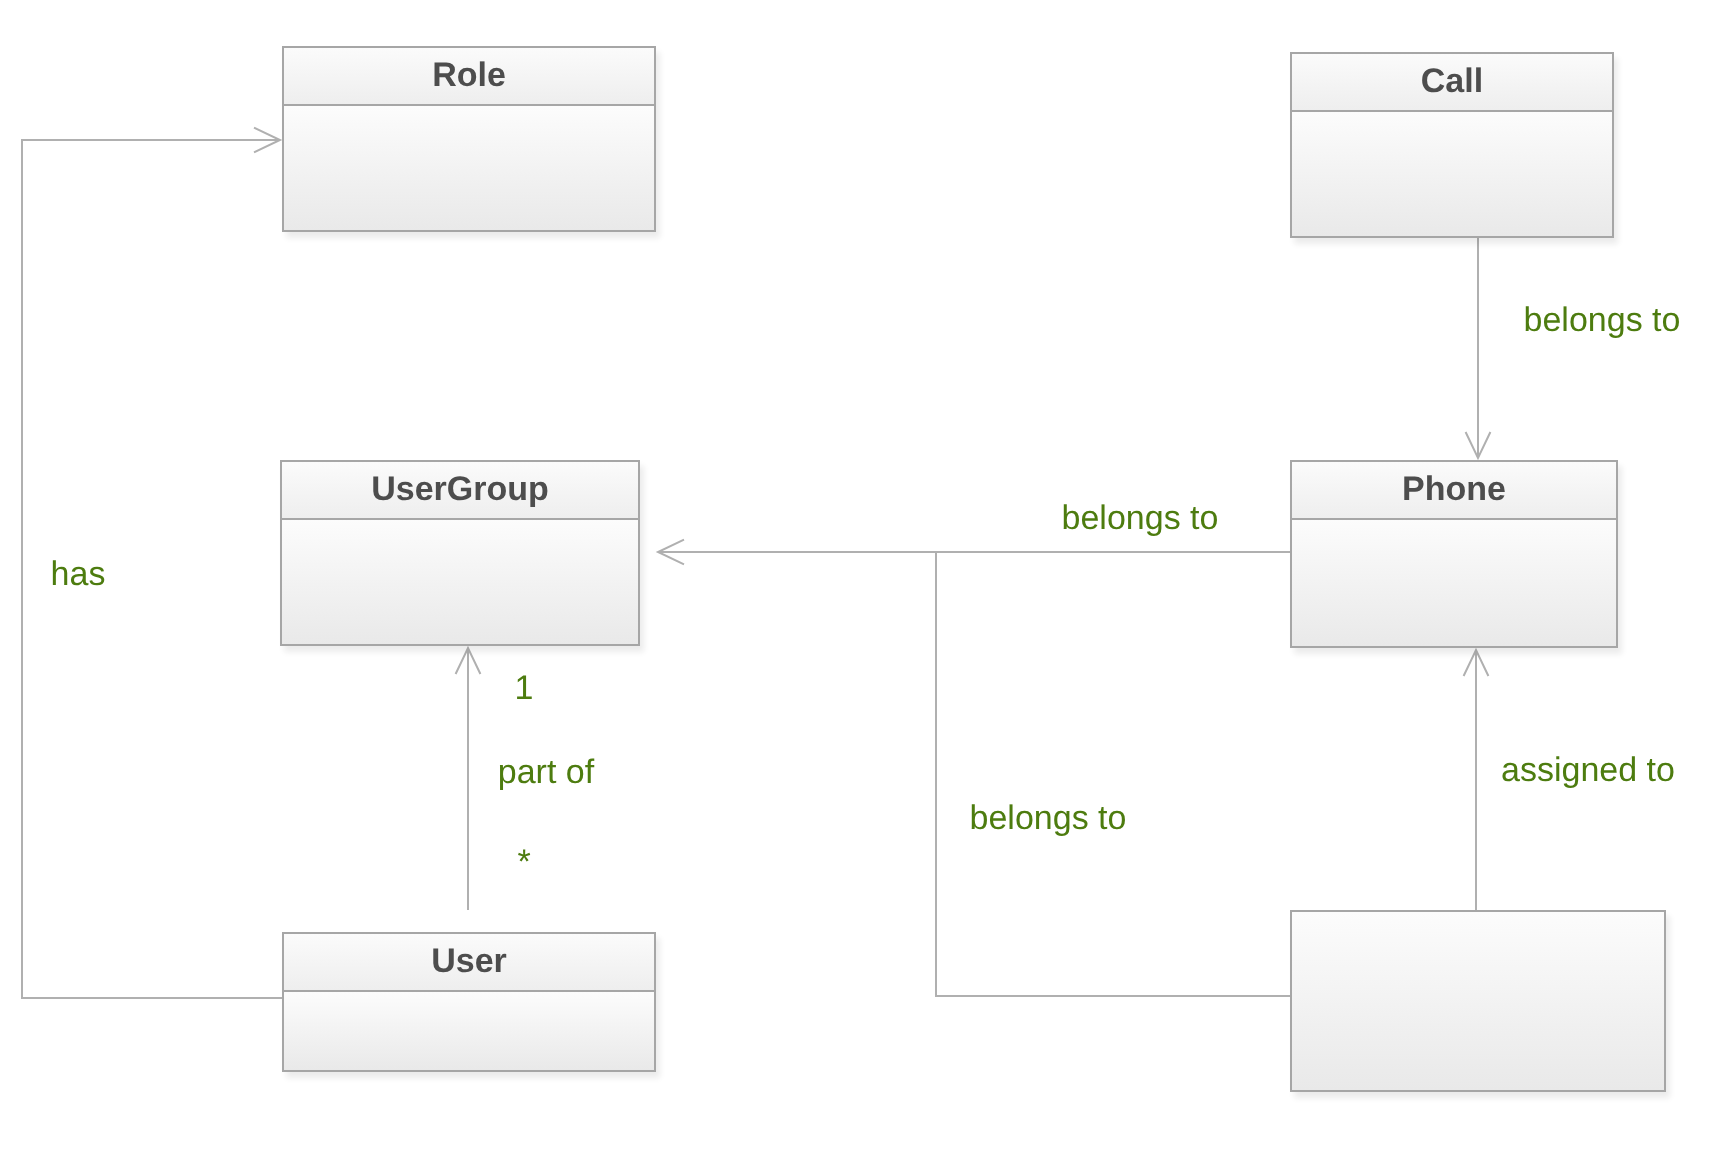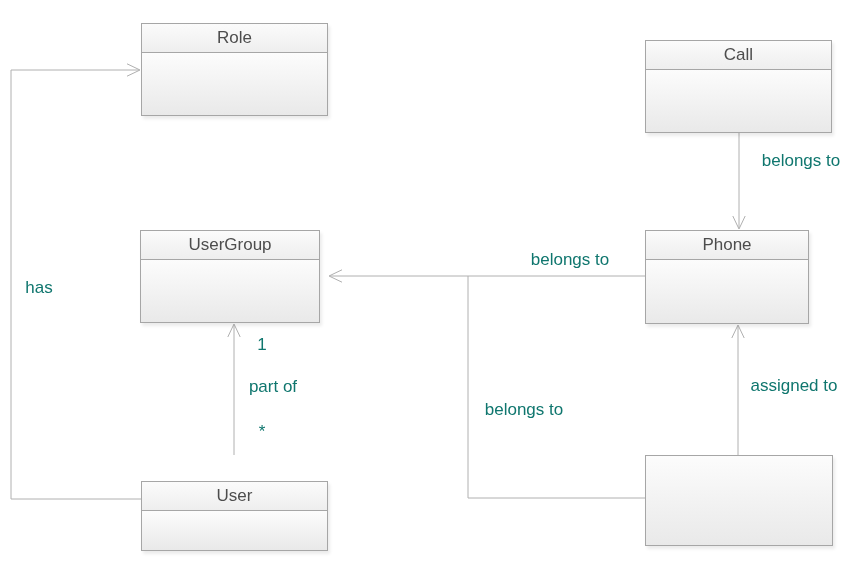--- a/index.html
+++ b/index.html
@@ -29,20 +29,21 @@
     stroke-width: 1;
   }
   .uml-class {
     position: absolute;
     box-sizing: border-box;
     border: 1px solid #a6a6a6;
     background: #ffffff;
     box-shadow: 2px 3px 3px rgba(0,0,0,0.08);
     display: flex;
     flex-direction: column;
+    font-weight: bold;
   }
   .uml-title {
     height: 28px;
     line-height: 28px;
     border-bottom: 1px solid #a6a6a6;
     background: linear-gradient(180deg, #fbfbfb 0%, #eeeeee 100%);
     text-align: center;
     font-size: 17px;
     color: #4d4d4d;
     white-space: nowrap;
@@ -51,21 +52,21 @@
   .uml-body {
     flex: 1;
     background: linear-gradient(180deg, #fcfcfc 0%, #e9e9e9 100%);
   }
   .edge-label {
     position: absolute;
     transform: translate(-50%, -50%);
     background: #ffffff;
     padding: 0 3px;
     font-size: 17px;
-    color: #0f766e;
+    color: #4d7c0f;
     white-space: nowrap;
     line-height: 1.1;
   }
 </style>
 </head>
 <body>
 
 <div class="canvas">
 
   <svg class="connectors" width="864" height="579" viewBox="0 0 864 579">
@@ -98,36 +99,36 @@
       <polyline points="738,455 738,326"></polyline>
       <path d="M731.8 338 L738 325 L744.2 338"></path>
     </g>
   </svg>
 
   <div class="uml-class" style="left:141px; top:23px; width:187px; height:93px">
     <div class="uml-title">Role</div>
     <div class="uml-body"></div>
   </div>
 
-  <div class="uml-class" style="left:645px; top:40px; width:187px; height:93px">
+  <div class="uml-class" style="left:645px; top:26px; width:162px; height:93px">
     <div class="uml-title">Call</div>
     <div class="uml-body"></div>
   </div>
 
   <div class="uml-class" style="left:140px; top:230px; width:180px; height:93px">
     <div class="uml-title">UserGroup</div>
     <div class="uml-body"></div>
   </div>
 
   <div class="uml-class" style="left:645px; top:230px; width:164px; height:94px">
     <div class="uml-title">Phone</div>
     <div class="uml-body"></div>
   </div>
 
-  <div class="uml-class" style="left:141px; top:481px; width:187px; height:70px">
+  <div class="uml-class" style="left:141px; top:466px; width:187px; height:70px">
     <div class="uml-title">User</div>
     <div class="uml-body"></div>
   </div>
 
   <div class="uml-class" style="left:645px; top:455px; width:188px; height:91px">
     <div class="uml-body"></div>
   </div>
 
   <div class="edge-label" style="left:39px; top:288px">has</div>
 

